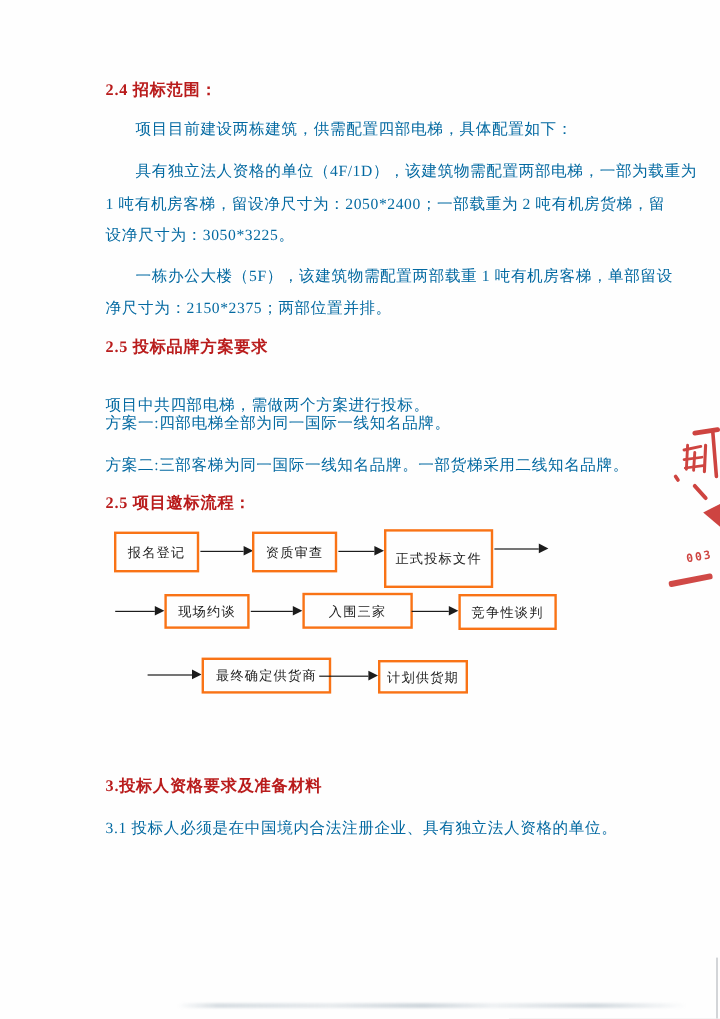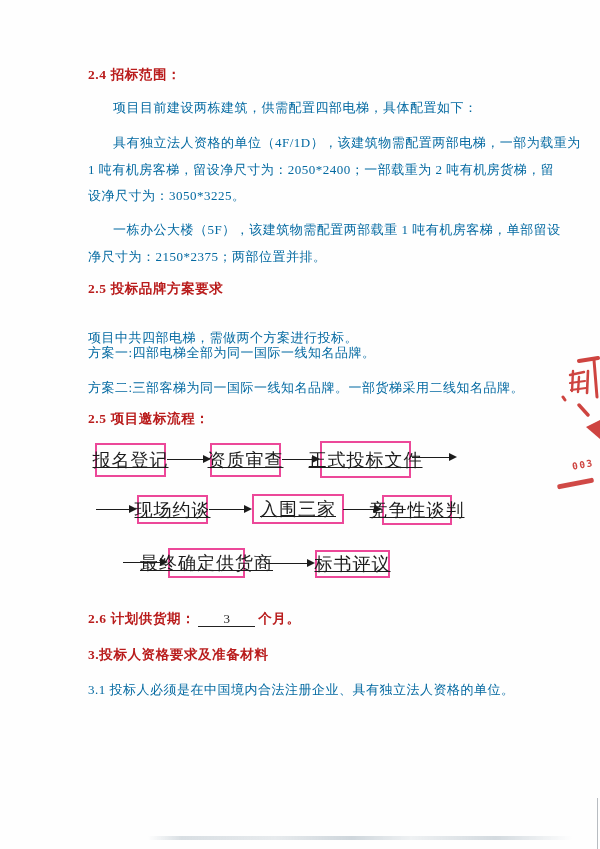--- a/index.html
+++ b/index.html
@@ -11,23 +11,23 @@
   }
   .abs { position:absolute; }
   .heading { font-size:13.5px; font-weight:bold; color:#b91c1c; letter-spacing:0.6px; white-space:nowrap; }
   .para  { font-size:13px; line-height:26.5px; letter-spacing:0.5px; color:#0369a1; }
   .pline { white-space:nowrap; }
   .indent { padding-left:25px; }
 
   
   .fbox {
     position:absolute; box-sizing:border-box;
-    border:2px solid #ec4899; background:#fefefe;
+    border:2px solid #f97316; background:#fefefe;
     display:flex; align-items:center; justify-content:center;
-    font-size:18px; letter-spacing:1px; color:#1c1c1c; white-space:nowrap;text-decoration:underline;
+    font-size:11px; letter-spacing:1px; color:#1c1c1c; white-space:nowrap;
   }
   .fbox.thick { border-width:2.5px; }
   .arrow { position:absolute; height:0; border-top:1.6px solid #1c1c1c; }
   .arrow::after {
     content:''; position:absolute; right:-8px; top:-5.5px;
     width:0; height:0;
     border-left:8px solid #1c1c1c;
     border-top:4.5px solid transparent;
     border-bottom:4.5px solid transparent;
   }
@@ -96,38 +96,35 @@
   <div class="abs para pline" style="left:88px; top:340px;">方案一:四部电梯全部为同一国际一线知名品牌。</div>
 
   <div class="abs para pline" style="left:88px; top:375px;">方案二:三部客梯为同一国际一线知名品牌。一部货梯采用二线知名品牌。</div>
 
   <div class="abs heading" style="left:88px; top:410px;">2.5 项目邀标流程：</div>
 
   <div class="fbox" style="left:95px;  top:443px; width:71px; height:34px;">报名登记</div>
   <div class="arrow" style="left:167px; top:459px; width:36px;"></div>
   <div class="fbox" style="left:210px; top:443px; width:71px; height:34px;text-align:center;">资质审查</div>
   <div class="arrow" style="left:282px; top:459px; width:30px;"></div>
-  <div class="fbox" style="left:320px; top:441px; width:91px; height:37px;">正式投标文件</div>
+  <div class="fbox" style="left:320px; top:441px; width:91px; height:49px;">正式投标文件</div>
   <div class="arrow" style="left:412px; top:457px; width:37px;"></div>
 
   <div class="arrow" style="left:96px;  top:509px; width:33px;"></div>
   <div class="fbox" style="left:137px; top:495px; width:71px; height:29px;">现场约谈</div>
   <div class="arrow" style="left:209px; top:509px; width:35px;"></div>
   <div class="fbox" style="left:252px; top:494px; width:92px; height:30px;">入围三家</div>
   <div class="arrow" style="left:343px; top:509px; width:31px;"></div>
-  <div class="fbox" style="left:382px; top:495px; width:70px; height:30px;">竞争性谈判</div>
+  <div class="fbox" style="left:382px; top:495px; width:82px; height:30px;">竞争性谈判</div>
 
   <div class="arrow" style="left:123px; top:562px; width:37px;"></div>
-  <div class="fbox thick" style="left:168px; top:548px; width:77px; height:30px;">最终确定供货商</div>
+  <div class="fbox thick" style="left:168px; top:548px; width:108px; height:30px;">最终确定供货商</div>
   <div class="arrow" style="left:266px; top:563px; width:41px;"></div>
-  <div class="fbox thick" style="left:315px; top:550px; width:75px; height:28px;">标书评议</div>
+  <div class="fbox thick" style="left:315px; top:550px; width:75px; height:28px;">计划供货期</div>
 
-  <div class="abs line26" style="left:88px; top:610px;">
-    <span class="heading">2.6 计划供货期：</span><span class="blank">3</span><span class="heading">个月。</span>
-  </div>
 
   <div class="abs heading" style="left:88px; top:646px;">3.投标人资格要求及准备材料</div>
 
   <div class="abs para pline" style="left:88px; top:677px;">3.1 投标人必须是在中国境内合法注册企业、具有独立法人资格的单位。</div>
 
   <div class="stamp">
     <svg width="52" height="120" viewBox="0 0 52 120">
       <g stroke="#c9302c" stroke-linecap="round" fill="none" opacity="0.9">
         <path d="M31 26 L50 23" stroke-width="4"></path>
         <path d="M46 25 L49 62" stroke-width="3"></path>

